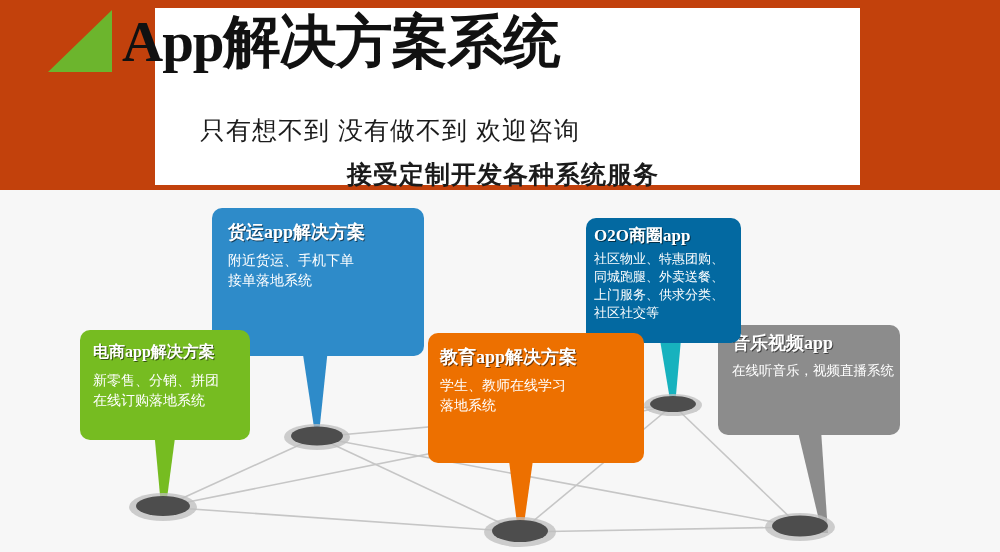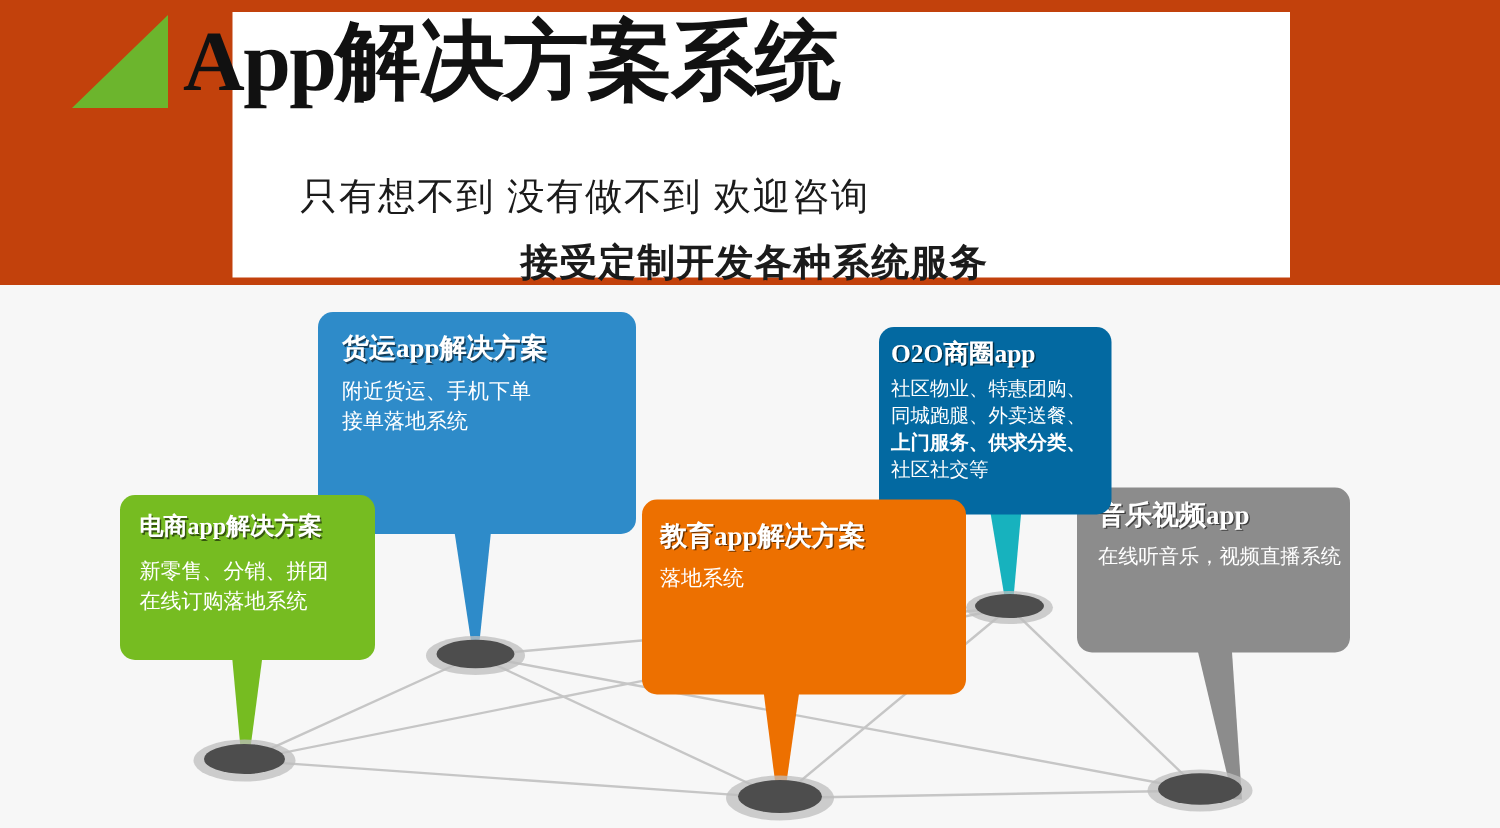--- a/index.html
+++ b/index.html
@@ -118,21 +118,21 @@
   </div>
 
   <div class="pin" style="left:586px;top:218px;">
     <svg class="pin-tail" width="180" height="200" viewBox="0 0 180 200">
       <path d="M72 110 L85 188 L89 188 L96 110 Z" fill="#17b2be"></path>
     </svg>
     <div class="pin-body" style="width:155px;height:125px;background:#0369a1;padding:6px 8px;">
       <div class="pin-title" style="font-size:17px;margin-bottom:2px;">O2O商圈app</div>
       <div class="pin-desc" style="font-size:13px;line-height:18px;">社区物业、特惠团购、</div>
       <div class="pin-desc" style="font-size:13px;line-height:18px;">同城跑腿、外卖送餐、</div>
-      <div class="pin-desc" style="font-size:13px;line-height:18px;font-weight:bold;">上门服务、供求分类、</div>
+      <div class="pin-desc" style="font-size:13px;line-height:18px;">上门服务、供求分类、</div>
       <div class="pin-desc" style="font-size:13px;line-height:18px;">社区社交等</div>
     </div>
   </div>
 
   <div class="pin" style="left:212px;top:208px;">
     <svg class="pin-tail" width="220" height="240" viewBox="0 0 220 240">
       <path d="M90 140 L103 226 L107 226 L116 140 Z" fill="#2e8bc9"></path>
     </svg>
     <div class="pin-body" style="width:212px;height:148px;background:#2e8bc9;padding:12px 16px;">
       <div class="pin-title">货运app解决方案</div>
@@ -140,20 +140,21 @@
       <div class="pin-desc">接单落地系统</div>
     </div>
   </div>
 
   <div class="pin" style="left:428px;top:333px;">
     <svg class="pin-tail" width="200" height="210" viewBox="0 0 200 210">
       <path d="M80 120 L90 198 L95 198 L106 120 Z" fill="#ed7000"></path>
     </svg>
     <div class="pin-body" style="width:216px;height:130px;background:#ed7000;padding:12px 12px;">
       <div class="pin-title">教育app解决方案</div>
+      <div class="pin-desc">学生、教师在线学习</div>
       <div class="pin-desc">落地系统</div>
     </div>
   </div>
 
   <div class="pin" style="left:80px;top:330px;">
     <svg class="pin-tail" width="190" height="190" viewBox="0 0 190 190">
       <path d="M74 100 L81 176 L86 176 L96 100 Z" fill="#76bc21"></path>
     </svg>
     <div class="pin-body" style="width:170px;height:110px;background:#76bc21;padding:10px 13px;">
       <div class="pin-title" style="font-size:16px;">电商app解决方案</div>

